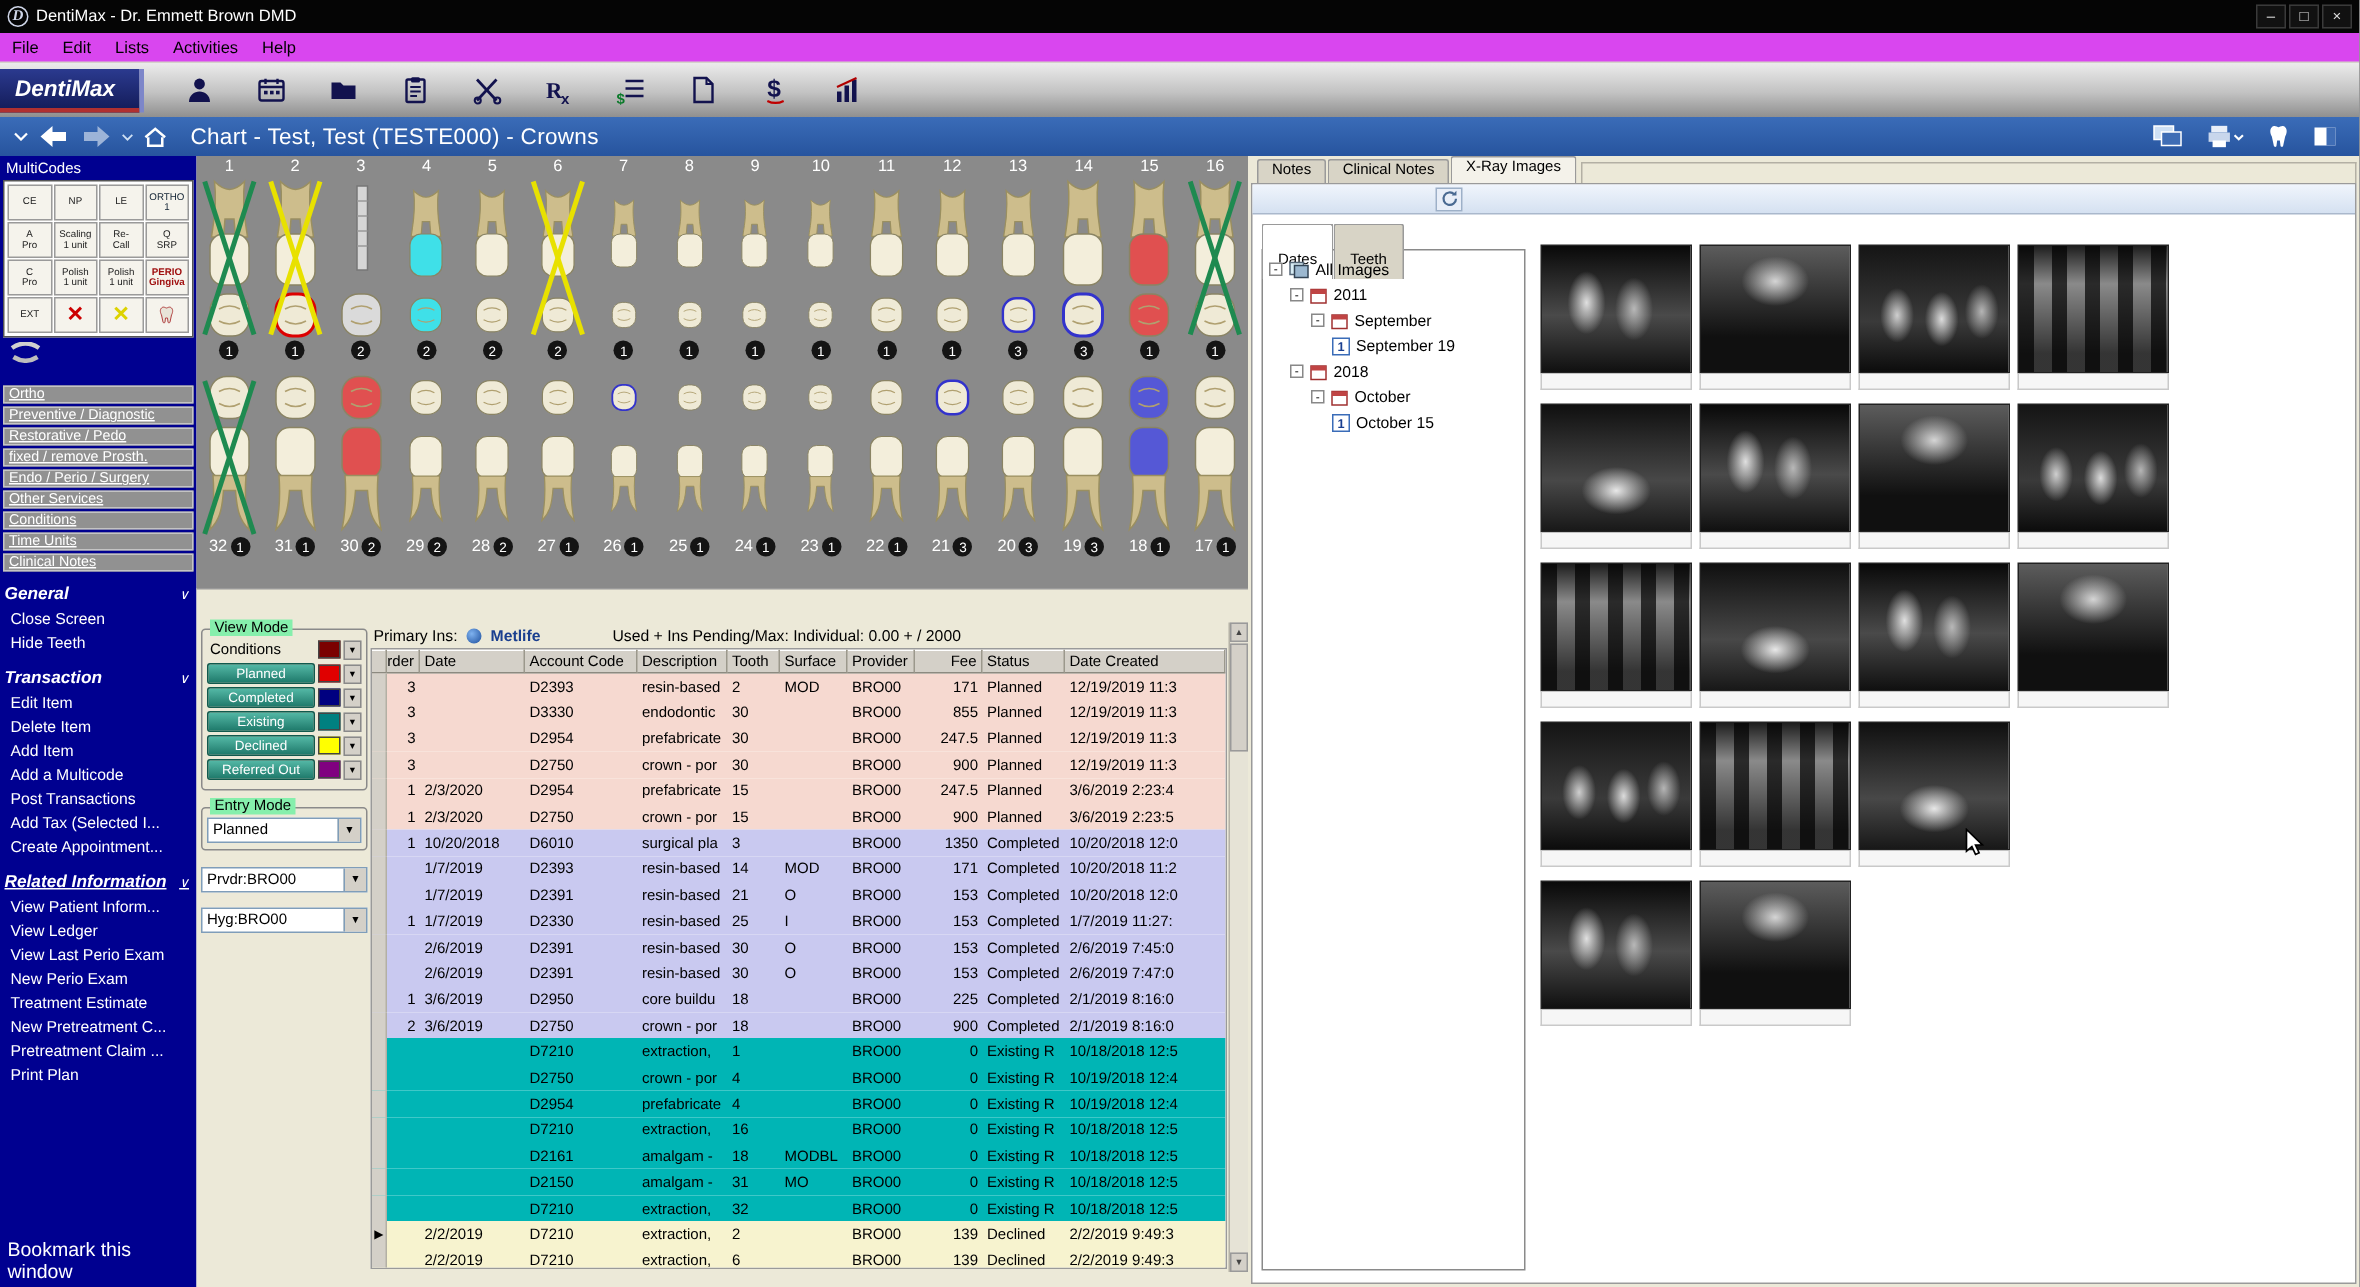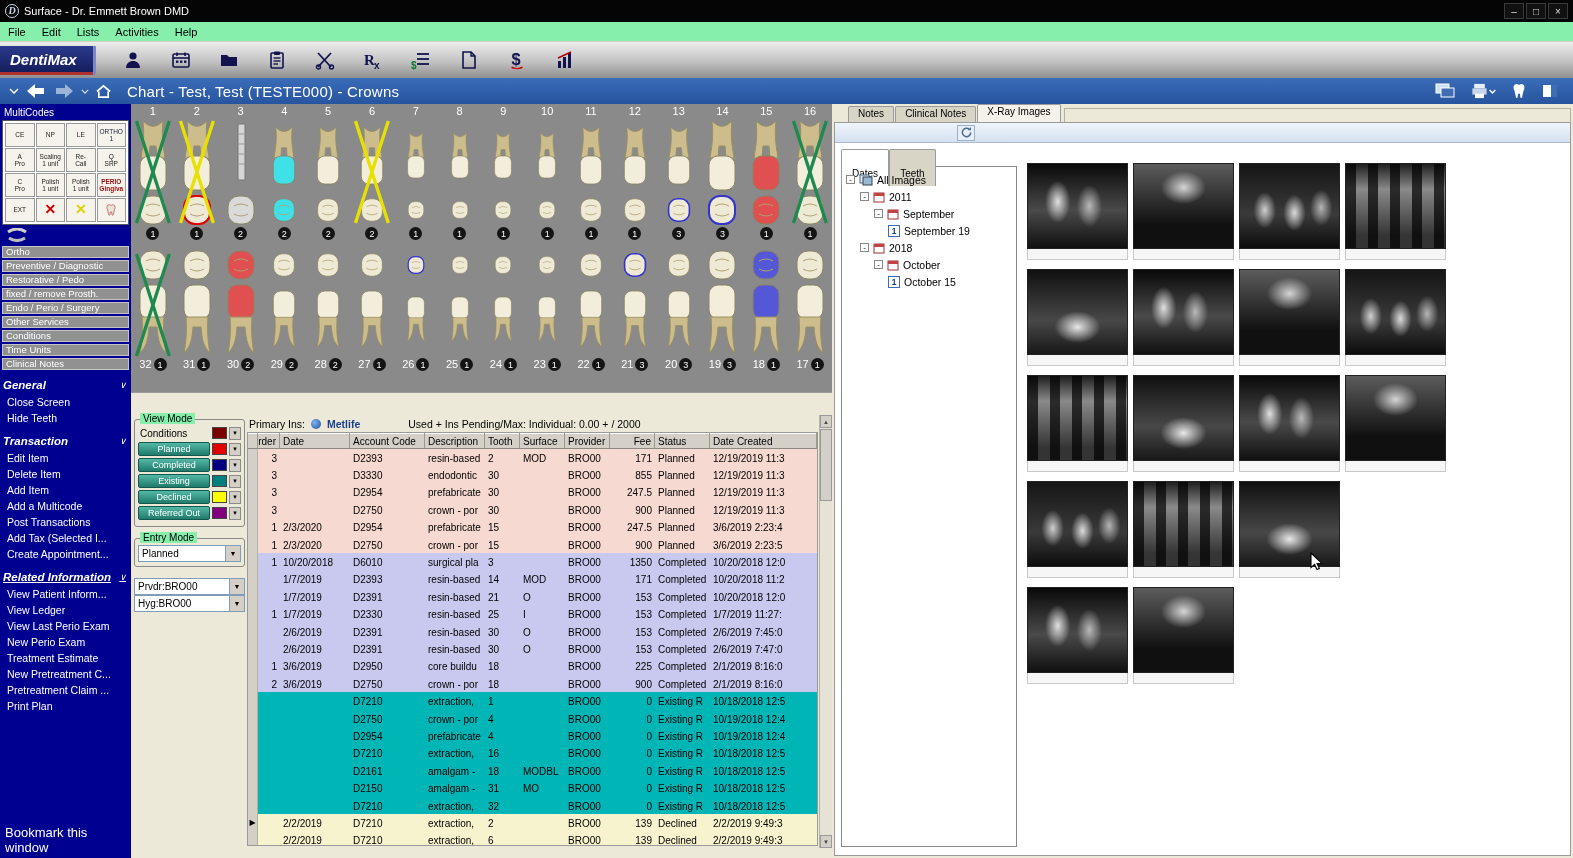--- a/index.html
+++ b/index.html
@@ -10,21 +10,21 @@
   
   .titlebar { position:absolute; left:0; top:0; right:0; height:22px; background:#050505; color:#fff;
               display:flex; align-items:center; font-size:11px; padding:0 5px; }
   .app-ico { width:14px; height:14px; border:1px solid #cfd6e8; border-radius:50%; color:#cfd6e8;
              font:italic bold 10px/12px "Liberation Serif",serif; text-align:center; margin-right:5px; }
   .win-controls { margin-left:auto; display:flex; gap:2px; }
   .win-btn { width:20px; height:16px; border:1px solid #3a3a3a; color:#ddd; font-size:10px;
              display:flex; align-items:center; justify-content:center; background:#111; }
 
   
-  .menubar { position:absolute; left:0; top:22px; right:0; height:20px; background:#86efac;
+  .menubar { position:absolute; left:0; top:22px; right:0; height:20px; background:#d946ef;
              border-bottom:1px solid #d5d2ca; display:flex; align-items:center; font-size:11px; }
   .menu-item { padding:2px 8px; }
 
   
   .toolbar { position:absolute; left:0; top:42px; right:0; height:36px;
              background:linear-gradient(#ececec,#c2c2c2 55%,#8f8f8f); display:flex; align-items:center; }
   .logo { background:linear-gradient(#2b3a8f,#121a56); color:#fff; font:italic bold 15px "Liberation Sans",sans-serif;
           padding:5px 16px 7px 10px; margin-right:26px; border-right:3px solid #7d86c9;
           box-shadow:inset 0 -3px 0 #b03030; }
   .tb-icons { display:flex; align-items:center; gap:26px; }
@@ -46,21 +46,21 @@
                grid-template-columns:repeat(4,1fr); gap:1px; }
   .code-cell { border:1px solid #9a9a9a; background:#f5f3ec; color:#222; min-height:24px;
                font-size:6.5px; line-height:1.1; display:flex; align-items:center; justify-content:center;
                text-align:center; padding:1px; cursor:pointer; white-space:pre-line; }
   .code-cell.kx-red { color:#cc0000; font-size:14px; font-weight:bold; }
   .code-cell.kx-yellow { color:#ddd200; font-size:14px; font-weight:bold; }
   .code-cell.k-perio { color:#a01010; font-weight:bold; }
   .code-cell.k-ortho { color:#123; }
   .code-cell.k-tooth { font-size:11px; }
   .denture-ico { margin:3px 0 2px 4px; }
-  .cat-list { margin-top:2px; }
+  .cat-list { margin-top:12px;text-decoration:underline; }
   .cat-btn { height:12px; background:#919191; border:1px solid #c4c4c4; color:#fff; font-size:9.5px;
              line-height:10px; padding-left:3px; margin-bottom:2px; cursor:pointer; overflow:hidden; white-space:nowrap; }
   .sec-h { display:flex; align-items:center; justify-content:space-between; font-weight:bold; font-size:11.5px;
            margin:9px 3px 3px 1px; cursor:pointer;font-style:italic; }
   .sec-h .chev { font-size:9px; font-weight:normal; }
   .sec-h.u { text-decoration:underline; }
   .side-link { padding:2px 0 2px 5px; cursor:pointer; white-space:nowrap; overflow:hidden; }
   .bookmark { position:absolute; left:5px; bottom:3px; font-size:13px; cursor:pointer; }
 
   
@@ -95,21 +95,21 @@
   .glabel { position:absolute; top:-7px; left:5px; background:#86efac; padding:0 3px; font-size:10px; }
   .vm-row { display:flex; align-items:center; gap:2px; margin-bottom:2px; height:14px; }
   .vm-lbl { flex:1; font-size:10px; padding-left:2px; }
   .vm-btn { flex:1; height:14px; background:linear-gradient(#54b8a6,#1f7a6b); border:1px solid #11594d;
             color:#fff; font-size:9px; display:flex; align-items:center; justify-content:center; border-radius:2px;
             cursor:pointer; white-space:nowrap; overflow:hidden; }
   .swatch { width:15px; height:12px; border:1px solid #444; flex:none; cursor:pointer; }
   .mini-arrow { width:12px; height:13px; background:#d4d0c8; border:1px solid #8a8a8a; font-size:7px;
                 display:flex; align-items:center; justify-content:center; flex:none; cursor:pointer; }
   .combo { background:#fff; border:1px solid #7f9db9; height:17px; display:flex; align-items:center;
-           font-size:10px; padding-left:3px; margin-bottom:0; cursor:pointer; }
+           font-size:10px; padding-left:3px; margin-bottom:10px; cursor:pointer; }
   .combo .arrowbox { margin-left:auto; width:15px; height:15px; background:#d4d0c8; border-left:1px solid #7f9db9;
                      display:flex; align-items:center; justify-content:center; font-size:7px; }
 
   .ins-line { position:absolute; left:118px; top:23px; right:16px; height:15px; display:flex; align-items:center;
               font-size:10.5px; gap:6px; }
   .ins-ico { width:10px; height:10px; border-radius:50%; background:radial-gradient(circle at 35% 35%,#7fb2ef,#1c4e9c);
              display:inline-block; flex:none; }
   .ins-carrier { color:#1a3f8f; font-weight:bold; }
   .ins-usage { margin-left:42px;text-align:right; }
 
@@ -140,21 +140,21 @@
   .vscroll { position:absolute; right:0; top:22px; bottom:10px; width:13px; background:#e6e3d6;
              border-left:1px solid #b5b2a6; }
   .vs-btn { height:13px; background:#d4d0c8; border:1px solid #9a9a9a; font-size:6px; color:#444;
             display:flex; align-items:center; justify-content:center; cursor:pointer; }
   .vs-btn.bottom { position:absolute; bottom:0; left:0; right:0; }
   .vs-thumb { position:absolute; top:14px; left:0; right:0; height:72px; background:#d4d0c8;
               border:1px solid #9a9a9a; cursor:grab; }
 
   
   .xray-panel { position:absolute; left:832px; top:104px; right:0; bottom:0; background:#ece9d8; }
-  .xr-tabs { display:flex; align-items:flex-end; height:18px; padding-left:16px; }
+  .xr-tabs { display:flex; align-items:flex-end; height:18px; padding-left:6px; }
   .xr-tab { padding:1px 9px; border:1px solid #9a9a9a; border-bottom:none; background:#d8d4c6;
             border-radius:2px 2px 0 0; font-size:10px; margin-right:1px; cursor:pointer; height:16px; }
   .xr-tab.active { background:#f4f2ea; height:18px; }
   .xr-tabfiller { flex:1; height:14px; border:1px solid #b3b0a4; border-bottom:none; background:#ece9d8;
                   margin:0 2px; }
   .xr-main { position:absolute; left:2px; right:2px; top:18px; bottom:2px; background:#fff;
              border:1px solid #9a9a9a; }
   .xr-toolbar { height:20px; background:linear-gradient(#f0f5fc,#d5e1f1); border-bottom:1px solid #aab8cc;
                 display:flex; align-items:center; padding-left:122px; }
   .refresh-btn { width:18px; height:16px; display:flex; align-items:center; justify-content:center;
@@ -195,21 +195,21 @@
 
   .mouse-cursor { position:absolute; left:1310px; top:552px; pointer-events:none; z-index:50; }
 </style>
 </head>
 <body>
 
 <div class="window">
 
   <div class="titlebar">
     <span class="app-ico">D</span>
-    <span>Surface - Dr. Emmett Brown DMD</span>
+    <span>DentiMax - Dr. Emmett Brown DMD</span>
     <span class="win-controls">
       <span class="win-btn">–</span>
       <span class="win-btn">□</span>
       <span class="win-btn">×</span>
     </span>
   </div>
 
   <div class="menubar" id="menubar">
       <span class="menu-item">File</span>
       <span class="menu-item">Edit</span>

